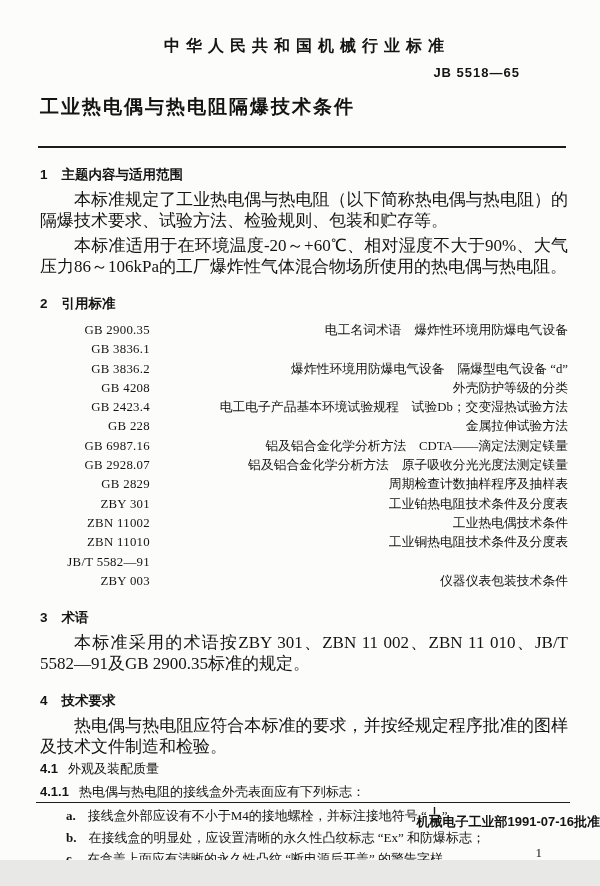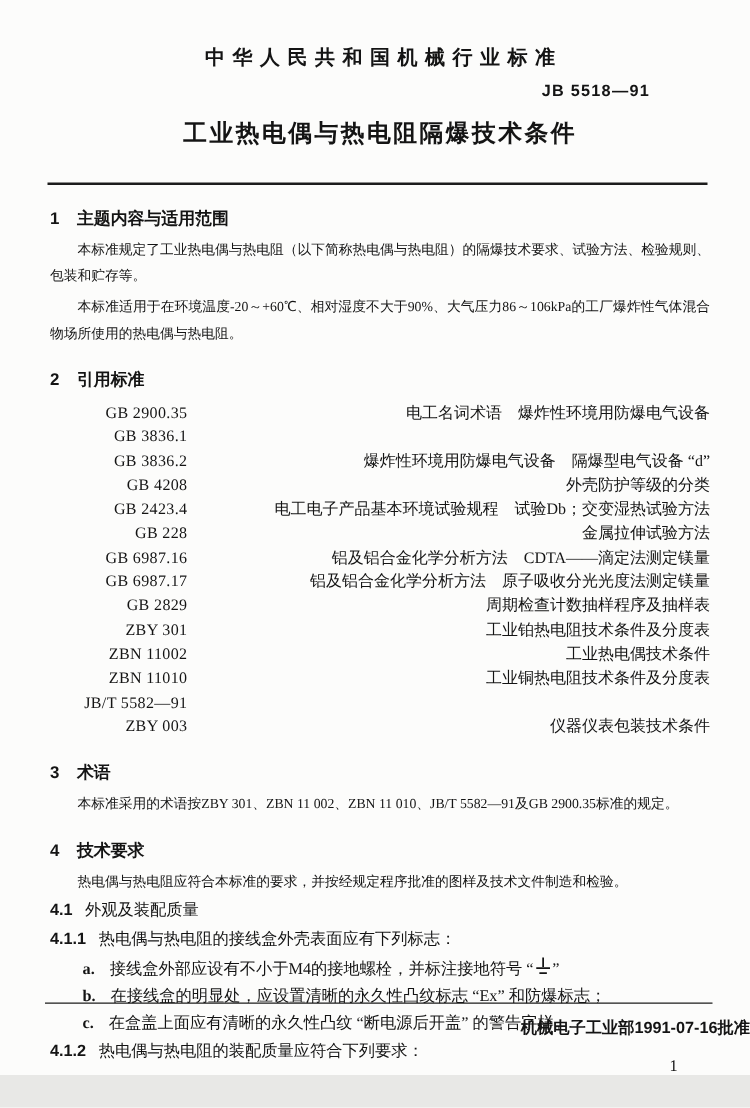--- a/index.html
+++ b/index.html
@@ -33,21 +33,21 @@
   }
   .std-code {
     text-align: right;
     font-family: "Liberation Sans", sans-serif;
     font-weight: bold;
     font-size: 13px;
     letter-spacing: 1px;
     margin: 8px 48px 0 0;
   }
   .doc-title {
-    text-align: center;
+    text-align: left;
     font-family: "Liberation Sans", sans-serif;
     font-weight: bold;
     font-size: 19px;
     letter-spacing: 2px;
     margin-top: 14px;
   }
   .head-rule {
     border: none;
     border-top: 2px solid #1c1c1c;
     margin: 26px 2px 0 -2px;
@@ -56,21 +56,21 @@
   
   .sec-heading {
     font-family: "Liberation Sans", sans-serif;
     font-weight: bold;
     font-size: 13.5px;
     margin-top: 17px;
     line-height: 20px;
   }
   .sec-heading .sec-num { margin-right: 14px; }
   .para {
-    font-size: 11px;
+    font-size: 17px;
     line-height: 20.5px;
     text-indent: 2em;
     text-align: justify;
     margin: 5px 0 0 0;
   }
 
   
   .refs {
     margin: 7px 0 0 22px;
   }
@@ -142,21 +142,21 @@
     margin: 14px 58px 0 0;
   }
 </style>
 </head>
 <body>
 
 <div class="page">
   <div class="inner">
 
     <div class="std-class">中华人民共和国机械行业标准</div>
-    <div class="std-code">JB 5518—91</div>
+    <div class="std-code">JB 5518—65</div>
     <div class="doc-title">工业热电偶与热电阻隔爆技术条件</div>
     <hr class="head-rule">
 
     <div class="sec-heading">
       <span class="sec-num">1</span><span>主题内容与适用范围</span>
     </div>
     <p class="para">本标准规定了工业热电偶与热电阻（以下简称热电偶与热电阻）的隔爆技术要求、试验方法、检验规则、包装和贮存等。</p>
     <p class="para">本标准适用于在环境温度-20～+60℃、相对湿度不大于90%、大气压力86～106kPa的工厂爆炸性气体混合物场所使用的热电偶与热电阻。</p>
 
     <div class="sec-heading">
@@ -184,21 +184,21 @@
       </div>
       <div class="ref-row">
         <span class="ref-code">GB 228</span>
         <span class="ref-title">金属拉伸试验方法</span>
       </div>
       <div class="ref-row">
         <span class="ref-code">GB 6987.16</span>
         <span class="ref-title">铝及铝合金化学分析方法　CDTA——滴定法测定镁量</span>
       </div>
       <div class="ref-row">
-        <span class="ref-code">GB 6987.17</span>
+        <span class="ref-code">GB 2928.07</span>
         <span class="ref-title">铝及铝合金化学分析方法　原子吸收分光光度法测定镁量</span>
       </div>
       <div class="ref-row">
         <span class="ref-code">GB 2829</span>
         <span class="ref-title">周期检查计数抽样程序及抽样表</span>
       </div>
       <div class="ref-row">
         <span class="ref-code">ZBY 301</span>
         <span class="ref-title">工业铂热电阻技术条件及分度表</span>
       </div>

